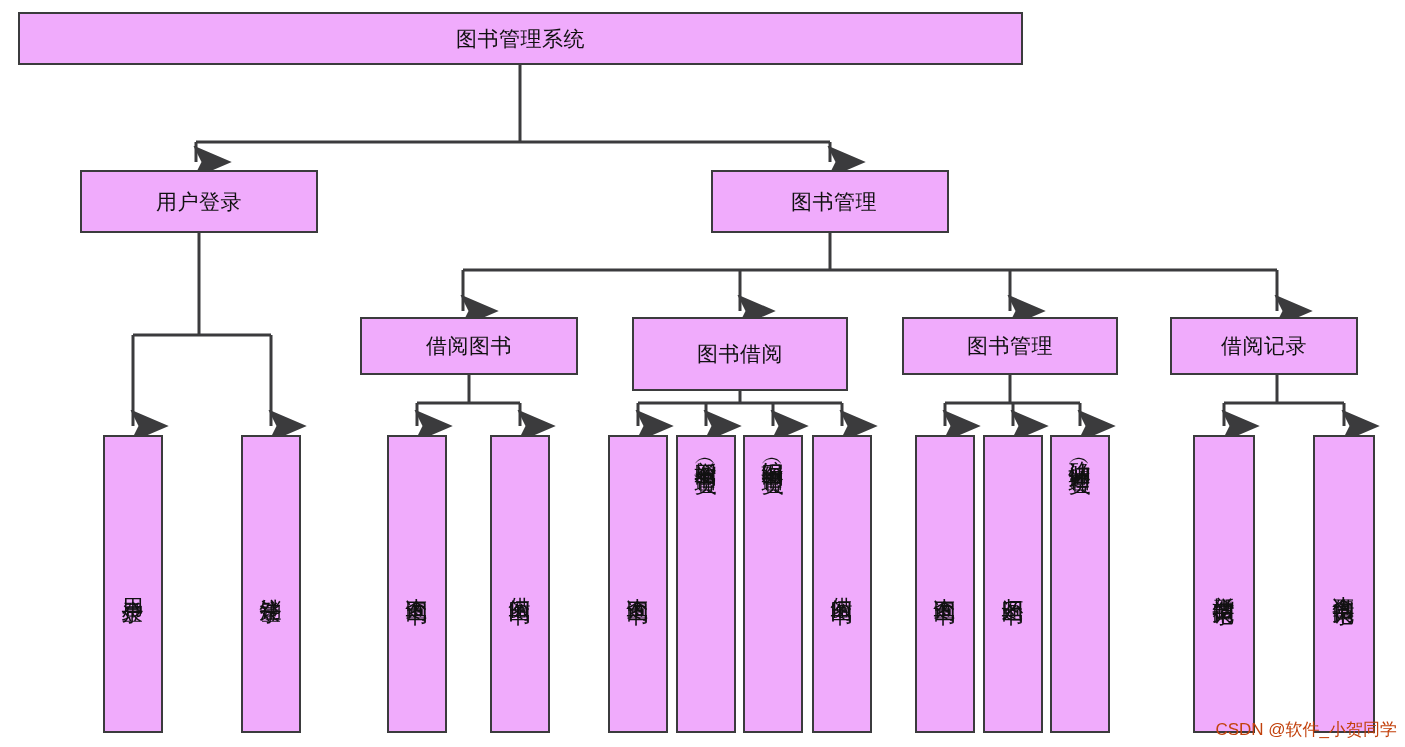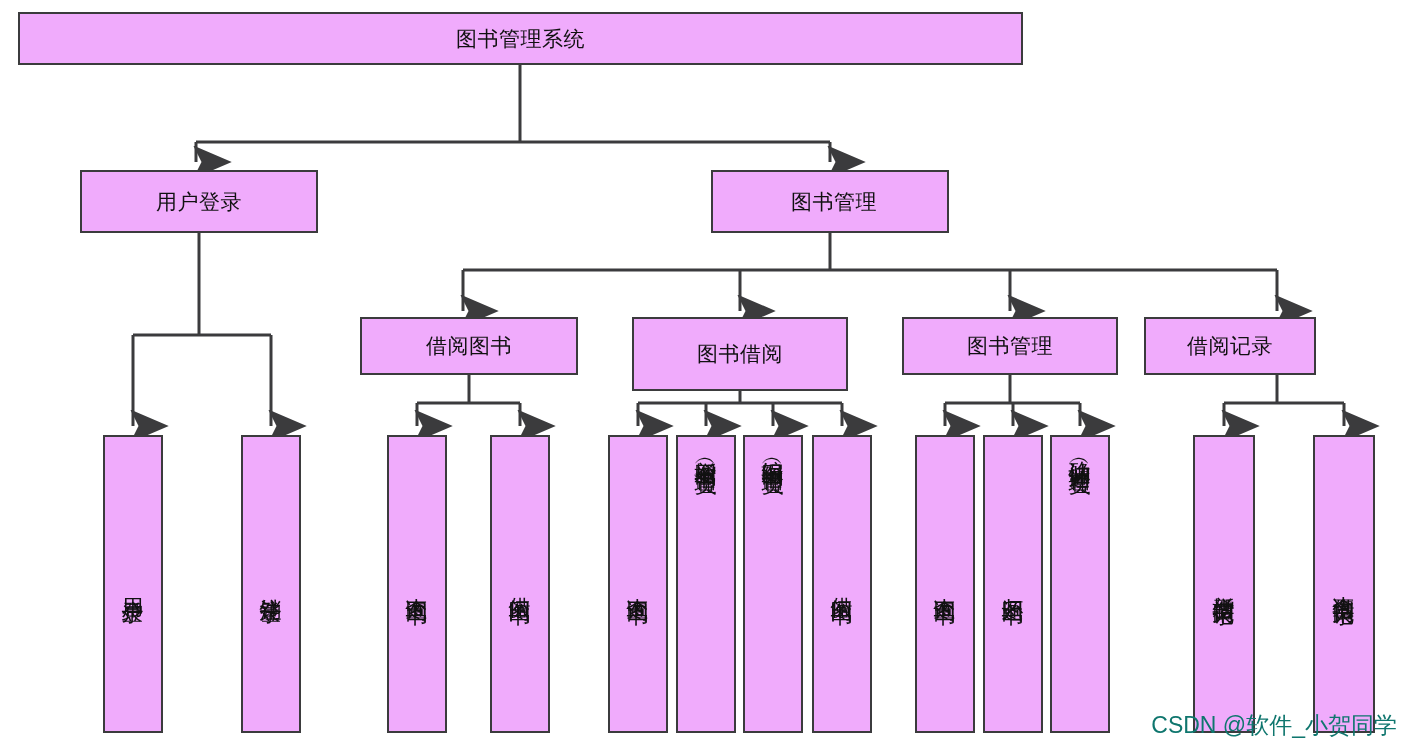--- a/index.html
+++ b/index.html
@@ -53,22 +53,22 @@
     writing-mode: vertical-rl;
     text-orientation: upright;
     font-size: 22px;
     line-height: 1.05;
     letter-spacing: 2px;
   }
   #watermark {
     position: absolute;
     right: 8px;
     bottom: 6px;
-    font-size: 23px;
-    color: #0f766e;
+    font-size: 17px;
+    color: #c2410c;
     white-space: nowrap;
     pointer-events: none;
   }
 </style>
 </head>
 <body>
 
 <div id="canvas">
 
   <svg id="diagram-svg" viewBox="0 0 1405 747" xmlns="http://www.w3.org/2000/svg">
@@ -134,21 +134,21 @@
 
   <div class="node-box" style="left:360px; top:317px; width:218px; height:58px;">
     <span class="node-label">借阅图书</span>
   </div>
   <div class="node-box" style="left:632px; top:317px; width:216px; height:74px;">
     <span class="node-label">图书借阅</span>
   </div>
   <div class="node-box" style="left:902px; top:317px; width:216px; height:58px;">
     <span class="node-label">图书管理</span>
   </div>
-  <div class="node-box" style="left:1144px; top:317px; width:172px; height:58px;text-align:right;">
+  <div class="node-box" style="left:1170px; top:317px; width:188px; height:58px;text-align:right;">
     <span class="node-label">借阅记录</span>
   </div>
 
   <div class="node-box vertical centered" style="left:103px; top:435px; width:60px; height:298px;">
     <span class="node-label">用户登录</span>
   </div>
   <div class="node-box vertical centered" style="left:241px; top:435px; width:60px; height:298px;">
     <span class="node-label">注销登录</span>
   </div>
 

